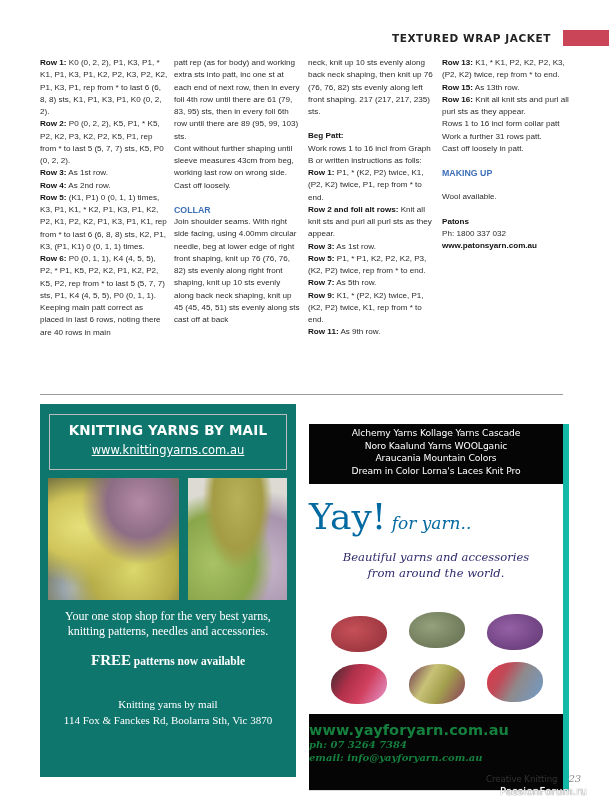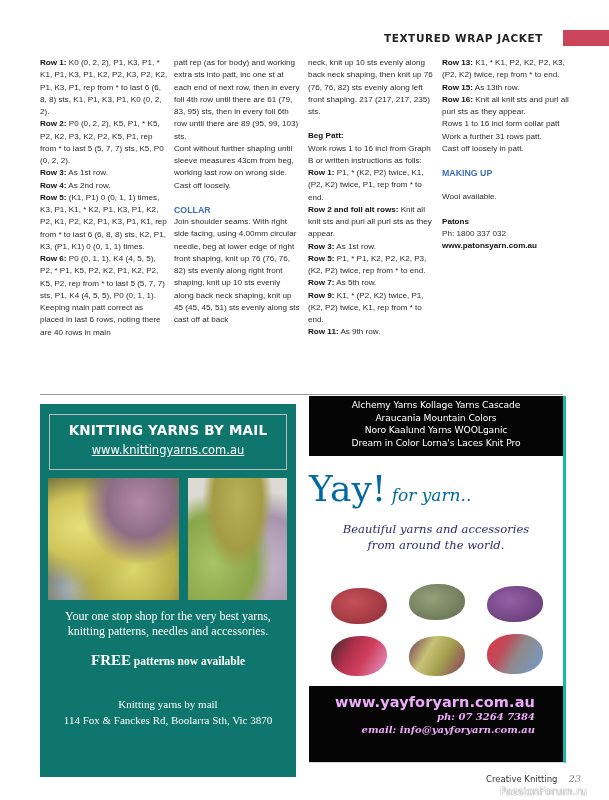--- a/index.html
+++ b/index.html
@@ -1,19 +1,19 @@
 <!DOCTYPE html>
 <html><head>
 <meta charset="utf-8">
 <style>
   html, body { margin:0; padding:0; }
   body { width:609px; height:800px; background:#ffffff; position:relative; overflow:hidden;
          font-family:"Liberation Sans", sans-serif; color:#222; }
   .header { position:absolute; top:29px; right:0; height:18px; display:flex; align-items:center; }
-  .header-title { font-family:"DejaVu Sans", sans-serif; font-weight:bold; font-size:10.5px; letter-spacing:0.6px; color:#222; margin-right:20px; }
+  .header-title { font-family:"DejaVu Sans", sans-serif; font-weight:bold; font-size:10.5px; letter-spacing:0.6px; color:#222; margin-right:12px; }
   .header-bar { width:46px; height:16px; background:#c94557; }
   .cols { position:absolute; top:57px; left:40px; width:528px; height:320px; }
   .col { position:absolute; top:0; width:128px; font-size:8.1px; line-height:12.25px; color:#2b2b2b; }
   .col p { margin:0; }
   .col b { color:#111; font-weight:bold; }
   .col .h { color:#3d6fb5; font-weight:bold; font-size:8.8px; margin-top:12px; }
   .col .gap { height:12px; }
   .divider { position:absolute; top:394px; left:40px; width:523px; height:1px; background:#9a9a9a; }
   
   .ad-left { position:absolute; left:40px; top:404px; width:256px; height:373px; background:#0f766e; }
@@ -32,29 +32,29 @@
               radial-gradient(ellipse at 50% 18%, #b9b15a 0%, #a49c45 35%, transparent 50%),
               radial-gradient(ellipse at 25% 70%, #a8c265 0%, #8aa64a 40%, transparent 58%),
               radial-gradient(ellipse at 78% 72%, #c7b6cc 0%, #a895ad 40%, transparent 60%),
               #dcdad3; }
   .kym-text { position:absolute; left:0; width:256px; text-align:center; color:#fff; font-family:"Liberation Serif", serif; }
   .kym-tag { top:205px; font-size:12px; line-height:15px; }
   .kym-free { top:248px; font-size:11.5px; font-weight:bold; }
   .kym-free .big { font-size:15px; }
   .kym-contact { top:293px; font-size:11px; line-height:15.5px; }
   
-  .ad-right { position:absolute; left:309px; top:396px; width:254px; height:366px; background:#fff; border-right:3px solid #14b8a6; border-bottom:1px solid #ddd; }
+  .ad-right { position:absolute; left:309px; top:424px; width:254px; height:366px; background:#fff; border-right:6px solid #14b8a6; border-bottom:1px solid #ddd; }
   .yay-top { position:absolute; left:0; top:0; width:254px; height:60px; background:#050505; color:#fff; text-align:center;
              font-family:"DejaVu Sans", sans-serif; font-size:9.2px; line-height:12.6px; padding-top:3px; box-sizing:border-box; letter-spacing:-0.1px; }
   .yay-logo { position:absolute; left:0; top:72px; width:254px; text-align:left; font-family:"DejaVu Serif", serif; color:#0369a1; }
   .yay-logo .big { font-size:36px; }
   .yay-logo .small { font-size:17px; font-style:italic; }
   .yay-tag { position:absolute; left:0; top:125px; width:254px; text-align:center; font-family:"DejaVu Serif", serif; font-style:italic; color:#2e2a6b; font-size:11.6px; line-height:16px; }
   .skein { position:absolute; width:56px; height:36px; border-radius:50% 45% 50% 45%; }
-  .yay-bottom { position:absolute; left:0; top:290px; width:254px; height:76px; background:#050505; color:#f0abfc; text-align:right; box-sizing:border-box; padding-right:28px; }
+  .yay-bottom { position:absolute; left:0; top:290px; width:254px; height:76px; background:#050505; color:#15803d; text-align:left; box-sizing:border-box; padding-right:12px; }
   .yay-url { font-family:"DejaVu Sans", sans-serif; font-weight:bold; font-size:14.5px; margin-top:8px; letter-spacing:0.1px; }
   .yay-ph, .yay-email { font-family:"DejaVu Serif", serif; font-style:italic; font-weight:bold; font-size:10px; line-height:13px; }
   .footer { position:absolute; left:486px; top:773px; font-family:"DejaVu Sans", sans-serif; font-size:8.5px; color:#333; }
   .footer .num { font-family:"DejaVu Serif", serif; font-style:italic; color:#888; margin-left:11px; font-size:10px; }
   .watermark { position:absolute; left:500px; top:786px; font-family:"DejaVu Sans", sans-serif; font-size:10px; color:#fff;
                text-shadow:0 0 1px #777, 0 0 1px #777; letter-spacing:0.3px; }
 </style>
 </head>
 <body>
 
@@ -131,22 +131,22 @@
   </div>
   <div class="kym-text kym-contact">
     <div>Knitting yarns by mail</div>
     <div>114 Fox &amp; Fanckes Rd, Boolarra Sth, Vic 3870</div>
   </div>
 </div>
 
 <div class="ad-right">
   <div class="yay-top">
     <div>Alchemy Yarns   Kollage Yarns   Cascade</div>
+    <div>Noro   Kaalund Yarns   WOOLganic</div>
     <div>Araucania   Mountain Colors</div>
-    <div>Noro   Kaalund Yarns   WOOLganic</div>
     <div>Dream in Color   Lorna's Laces   Knit Pro</div>
   </div>
   <div class="yay-logo">
     <span class="big">Yay!</span><span class="small"> for yarn..</span>
   </div>
   <div class="yay-tag">
     <div>Beautiful yarns and accessories</div>
     <div>from around the world.</div>
   </div>
   <div class="skein" style="left:22px;top:192px;background:radial-gradient(ellipse at 40% 40%, #c65058, #8e2e38);"></div>

